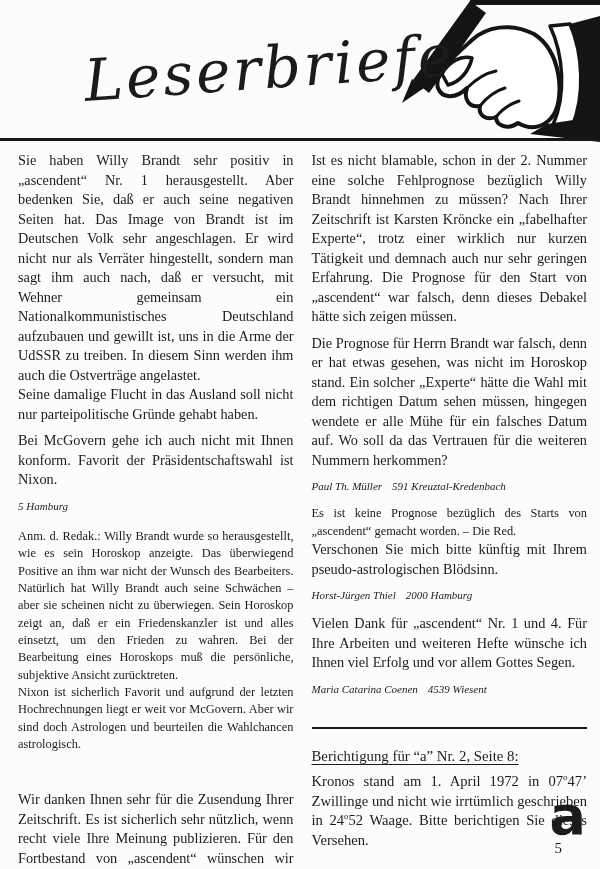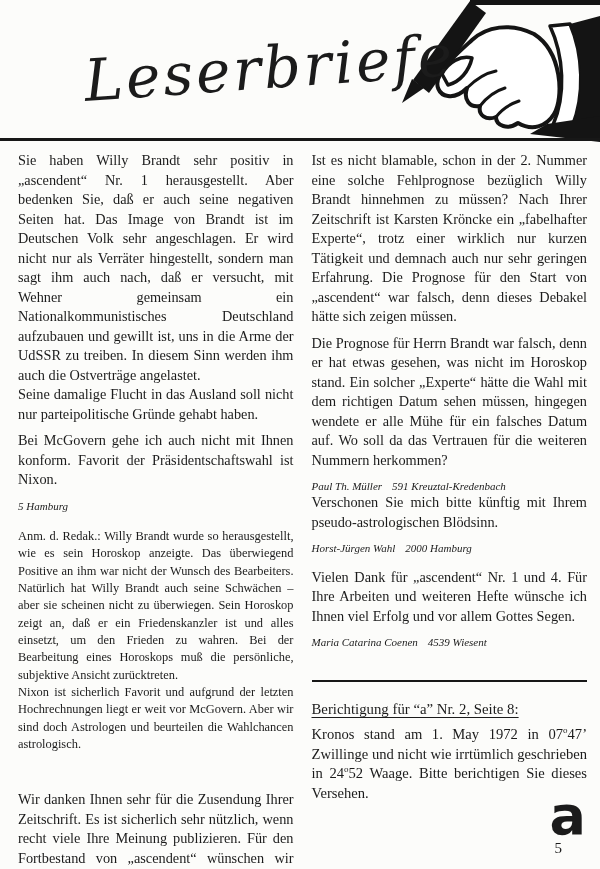--- a/index.html
+++ b/index.html
@@ -152,42 +152,45 @@
     <section class="col">
       <div>
         <p class="body-text">Ist es nicht blamable, schon in der 2. Nummer eine solche Fehlprognose bezüglich Willy Brandt hinnehmen zu müssen? Nach Ihrer Zeitschrift ist Karsten Kröncke ein „fabelhafter Experte“, trotz einer wirklich nur kurzen Tätigkeit und demnach auch nur sehr geringen Erfahrung. Die Prognose für den Start von „ascendent“ war falsch, denn dieses Debakel hätte sich zeigen müssen.</p>
         <p class="body-text para-gap">Die Prognose für Herrn Brandt war falsch, denn er hat etwas gesehen, was nicht im Horoskop stand. Ein solcher „Experte“ hätte die Wahl mit dem richtigen Datum sehen müssen, hingegen wendete er alle Mühe für ein falsches Datum auf. Wo soll da das Vertrauen für die weiteren Nummern herkommen?</p>
         <div class="sig">
           <span>Paul Th. Müller</span>
           <span>591 Kreuztal-Kredenbach</span>
         </div>
       </div>
 
+      <div class="note-r">
+        <p class="note">Es ist keine Prognose bezüglich des Starts von „ascendent“ gemacht worden. – Die Red.</p>
+      </div>
 
       <div class="letter4-block">
         <p class="body-text">Verschonen Sie mich bitte künftig mit Ihrem pseudo-astrologischen Blödsinn.</p>
         <div class="sig">
-          <span>Horst-Jürgen Wahl</span>
+          <span>Horst-Jürgen Thiel</span>
           <span>2000 Hamburg</span>
         </div>
       </div>
 
       <div class="letter5-block">
         <p class="body-text">Vielen Dank für „ascendent“ Nr. 1 und 4. Für Ihre Arbeiten und weiteren Hefte wünsche ich Ihnen viel Erfolg und vor allem Gottes Segen.</p>
         <div class="sig">
           <span>Maria Catarina Coenen</span>
           <span>4539 Wiesent</span>
         </div>
       </div>
 
       <div class="divider"></div>
 
       <div>
         <p class="correction-head">Berichtigung für “a” Nr. 2, Seite 8:</p>
-        <p class="correction-body"><span>Kronos stand am 1. May 1972 in 07</span><sup>o</sup><span>47’ Zwillinge und nicht wie irrtümlich geschrieben in 24</span><sup>o</sup><span>52 Waage. Bitte berichtigen Sie dieses Versehen.</span></p>
+        <p class="correction-body"><span>Kronos stand am 1. April 1972 in 07</span><sup>o</sup><span>47’ Zwillinge und nicht wie irrtümlich geschrieben in 24</span><sup>o</sup><span>52 Waage. Bitte berichtigen Sie dieses Versehen.</span></p>
       </div>
     </section>
   </div>
 
   <div class="a-logo">a</div>
   <div class="page-number">5</div>
 
 </div>
 
 </body></html>

